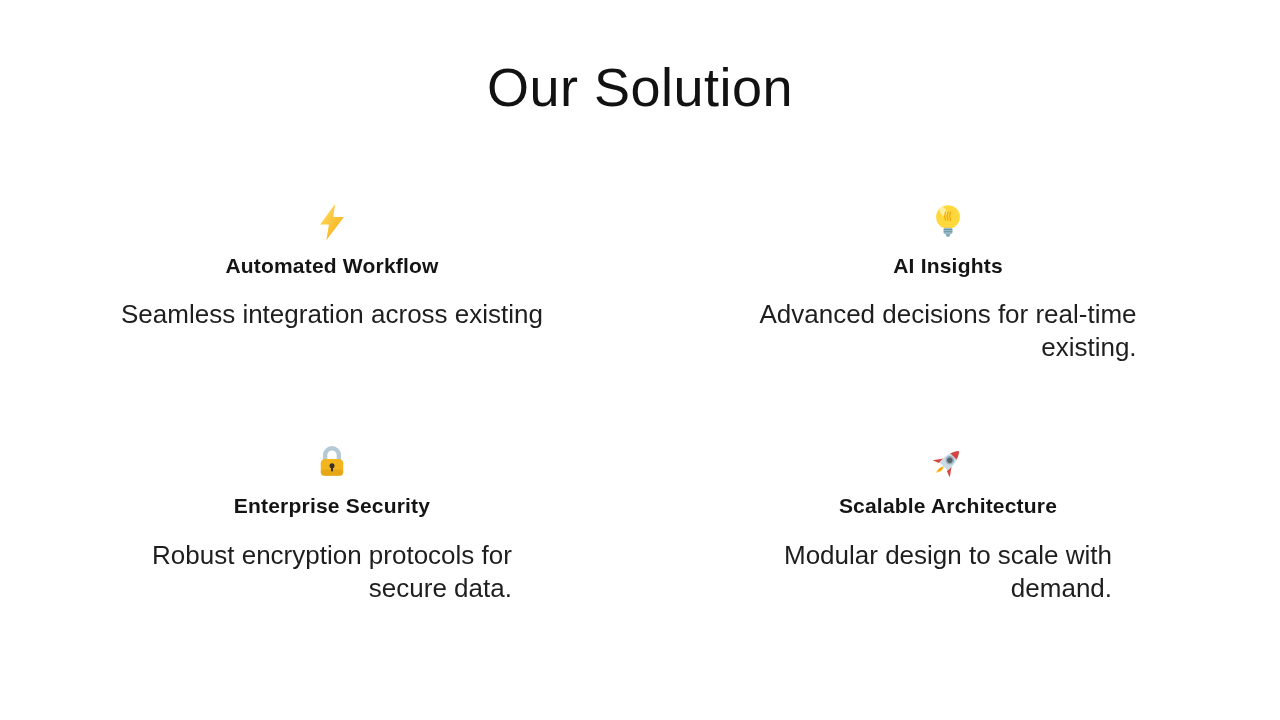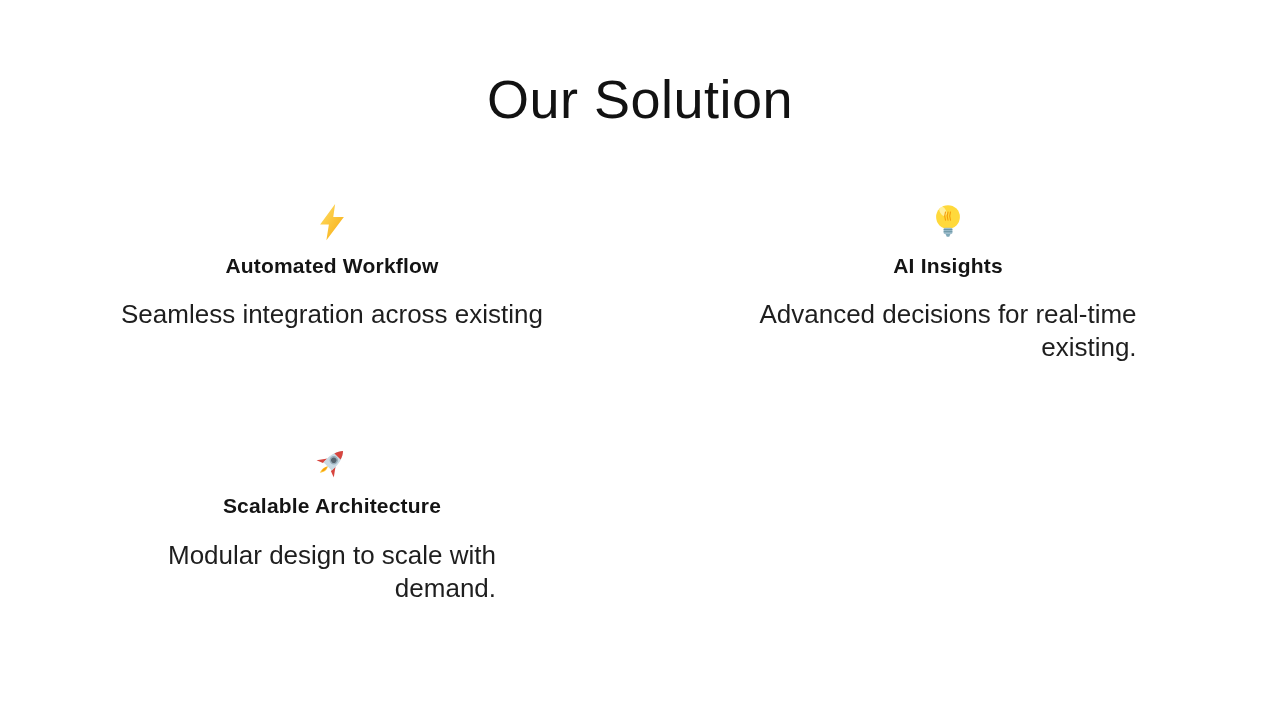--- a/index.html
+++ b/index.html
@@ -12,21 +12,21 @@
     font-family: "Liberation Sans", "DejaVu Sans", sans-serif;
   }
   .slide {
     position: relative;
     width: 1280px;
     height: 720px;
     background: #ffffff;
   }
   .slide-title {
     position: absolute;
-    top: 68px;
+    top: 56px;
     left: 0;
     width: 100%;
     text-align: center;
     font-size: 54px;
     font-weight: 500;
     letter-spacing: 0.5px;
     color: #121212;
     margin: 0;
   }
   .features-grid {
@@ -111,20 +111,36 @@
           <path d="M28 51 h8 l-2 4.5 h-4 Z" fill="#7FA8B8"></path>
         </svg>
       </span>
       <div class="feature-title">AI Insights</div>
       <p class="feature-desc">
         <span class="line">Advanced decisions for real-time</span>
         <span class="line">existing.</span>
       </p>
     </div>
 
+    <div class="feature">
+      <span class="feature-icon">
+        <svg viewBox="0 0 64 64" width="40" height="40" aria-hidden="true">
+          <path d="M21 31 v-10 a11 11 0 0 1 22 0 v10" fill="none" stroke="#B3CAD6" stroke-width="7" stroke-linecap="round"></path>
+          <rect x="14" y="27" width="36" height="27" rx="7" fill="#F2B51E"></rect>
+          <rect x="14" y="44" width="36" height="10" rx="5" fill="#DD9B12" opacity="0.55"></rect>
+          <circle cx="32" cy="38" r="4" fill="#3A3126"></circle>
+          <rect x="30.4" y="40" width="3.2" height="7" rx="1.6" fill="#3A3126"></rect>
+        </svg>
+      </span>
+      <div class="feature-title">Enterprise Security</div>
+      <p class="feature-desc">
+        <span class="line">Robust encryption protocols for</span>
+        <span class="line">secure data.</span>
+      </p>
+    </div>
 
     <div class="feature">
       <span class="feature-icon">
         <svg viewBox="0 0 64 64" width="40" height="40" aria-hidden="true">
           <g transform="rotate(45 32 32)">
             <path d="M32 41 C35.5 46 35 52.5 30.5 58 C28.2 52 28.8 46 32 41 Z" fill="#FFC93B"></path>
             <path d="M31.8 43 C34 46.5 33.7 51 30.8 54.5 C29.4 50.5 29.8 46.5 31.8 43 Z" fill="#F59E0B"></path>
             <path d="M23 33 L12.5 47.5 L23 43.5 Z" fill="#D8453E"></path>
             <path d="M41 33 L51.5 47.5 L41 43.5 Z" fill="#D8453E"></path>
             <path d="M32 7 C38.5 14 41.5 23.5 41.5 33 L41.5 42 L22.5 42 L22.5 33 C22.5 23.5 25.5 14 32 7 Z" fill="#C9DAE4"></path>

